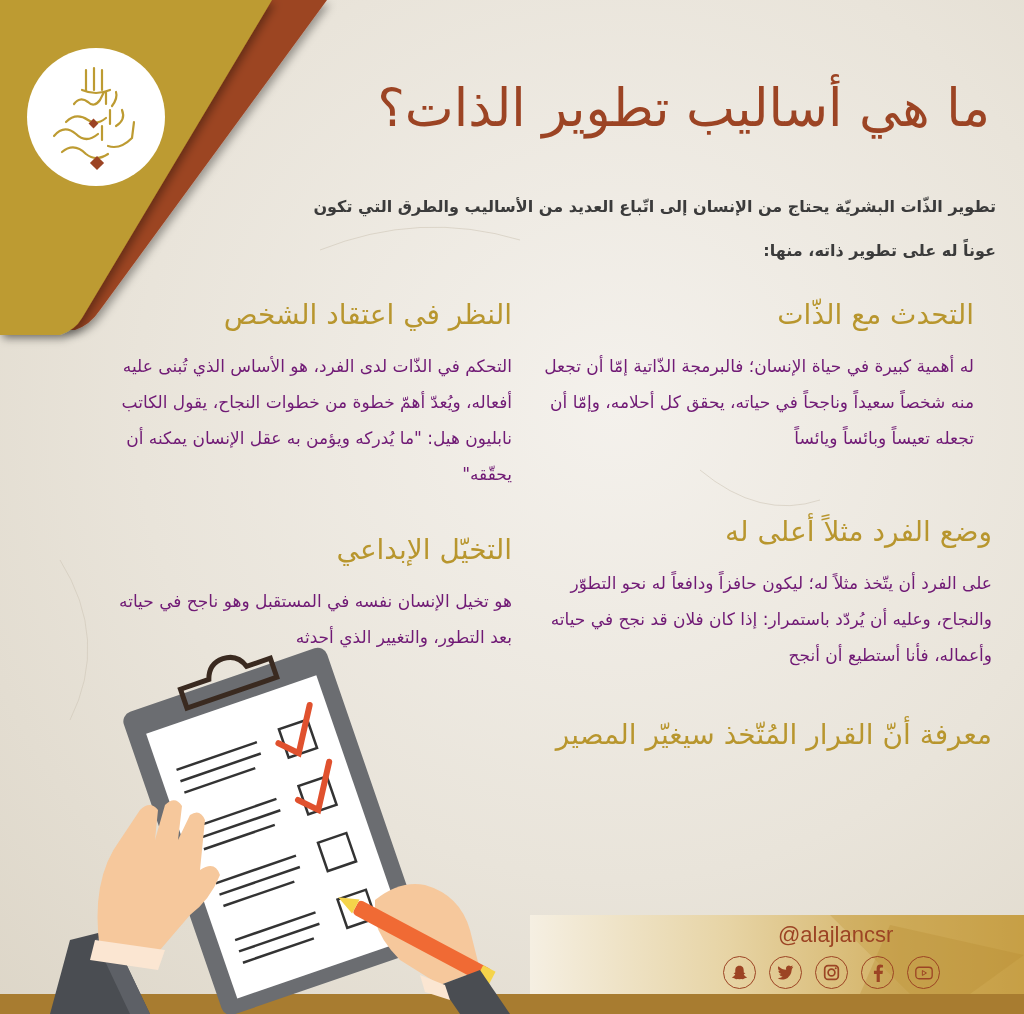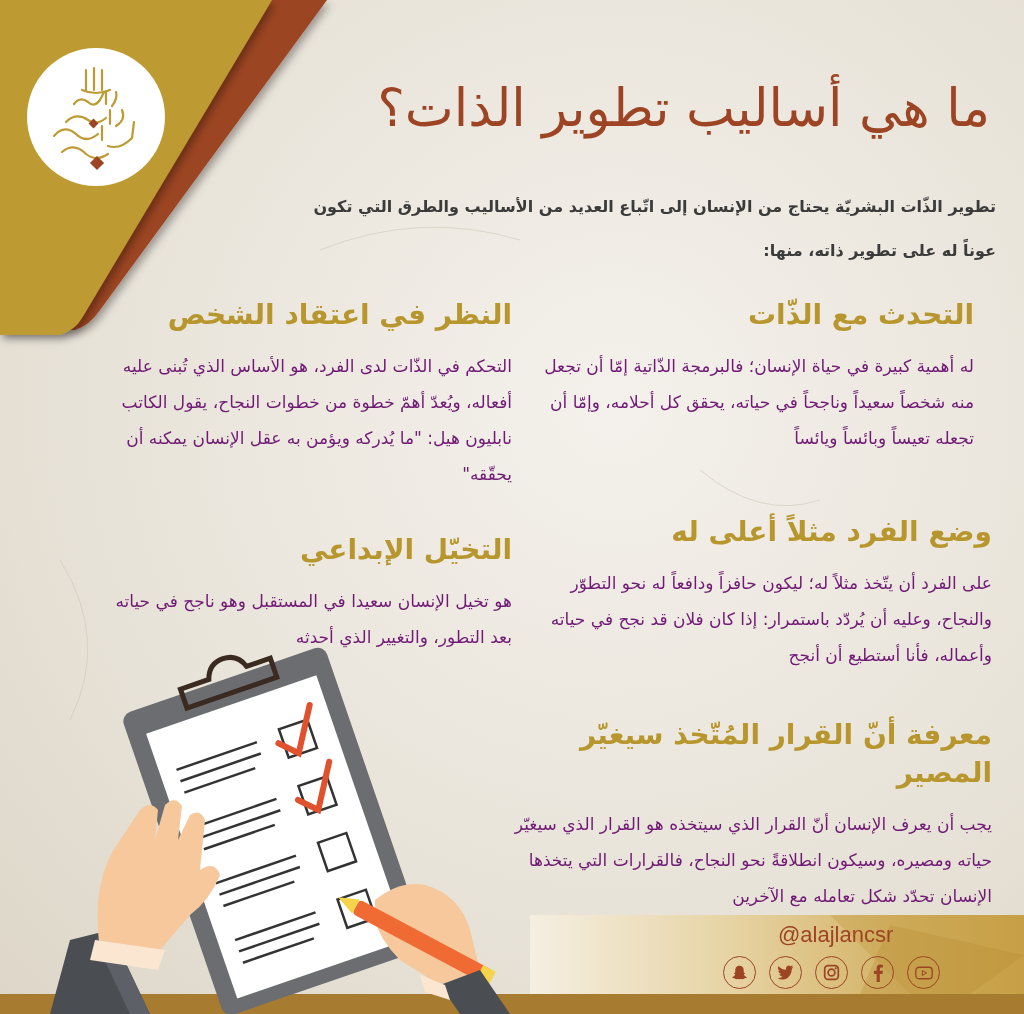--- a/index.html
+++ b/index.html
@@ -19,21 +19,21 @@
   .title {
     position: absolute; right: 34px; top: 78px; direction: rtl;
     font-size: 52px; font-weight: normal; color: #9c4424; letter-spacing: 0;
   }
   .intro {
     position: absolute; right: 28px; top: 185px; width: 700px; direction: rtl; text-align: right;
     font-size: 16px; color: #3b3b3b; line-height: 44px; font-weight: bold;
   }
   .section { position: absolute; direction: rtl; text-align: right; }
   .section h2 {
-    font-size: 28px; color: #b8962e; font-weight: bold; margin-bottom: 14px; line-height: 38px;
+    font-size: 28px; color: #b8962e; font-weight: normal; margin-bottom: 14px; line-height: 38px;
   }
   .section p {
     font-size: 17px; color: #701a75; line-height: 36px; font-weight: normal;
   }
   .s1 { right: 50px; top: 296px; width: 430px; }
   .s2 { right: 512px; top: 296px; width: 420px; }
   .s3 { right: 32px; top: 513px; width: 460px; }
   .s4 { right: 512px; top: 531px; width: 400px; }
   .s5 { right: 32px; top: 716px; width: 500px; }
   .footer-band {
@@ -103,26 +103,25 @@
   <p>التحكم في الذّات لدى الفرد، هو الأساس الذي تُبنى عليه أفعاله، ويُعدّ أهمّ خطوة من خطوات النجاح، يقول الكاتب نابليون هيل: "ما يُدركه ويؤمن به عقل الإنسان يمكنه أن يحقّقه"</p>
 </div>
 
 <div class="section s3">
   <h2>وضع الفرد مثلاً أعلى له</h2>
   <p>على الفرد أن يتّخذ مثلاً له؛ ليكون حافزاً ودافعاً له نحو التطوّر والنجاح، وعليه أن يُردّد باستمرار: إذا كان فلان قد نجح في حياته وأعماله، فأنا أستطيع أن أنجح</p>
 </div>
 
 <div class="section s4">
   <h2>التخيّل الإبداعي</h2>
-  <p>هو تخيل الإنسان سعيدا في المستقبل وهو ناجح في حياته بعد التطور، والتغيير الذي أحدثه</p>
+  <p>هو تخيل الإنسان نفسه في المستقبل وهو ناجح في حياته بعد التطور، والتغيير الذي أحدثه</p>
 </div>
 
 <div class="section s5">
   <h2>معرفة أنّ القرار المُتّخذ سيغيّر المصير</h2>
-  <p>يجب أن يعرف الإنسان أنّ القرار الذي سيتخذه هو القرار الذي سيغيّر حياته ومصيره، وسيكون انطلاقةً نحو النجاح، فالقرارات التي يتخذها الإنسان تحدّد شكل تعامله مع الآخرين</p>
 </div>
 
 <div class="footer-band"></div>
 
 <div class="social-panel">
   <svg width="494" height="79" viewBox="0 0 494 79">
     <polygon points="300,0 494,0 494,79 380,79" fill="#c29a3e" opacity="0.35"></polygon>
     <polygon points="360,10 494,40 440,79 330,79" fill="#b58a33" opacity="0.3"></polygon>
   </svg>
 </div>

